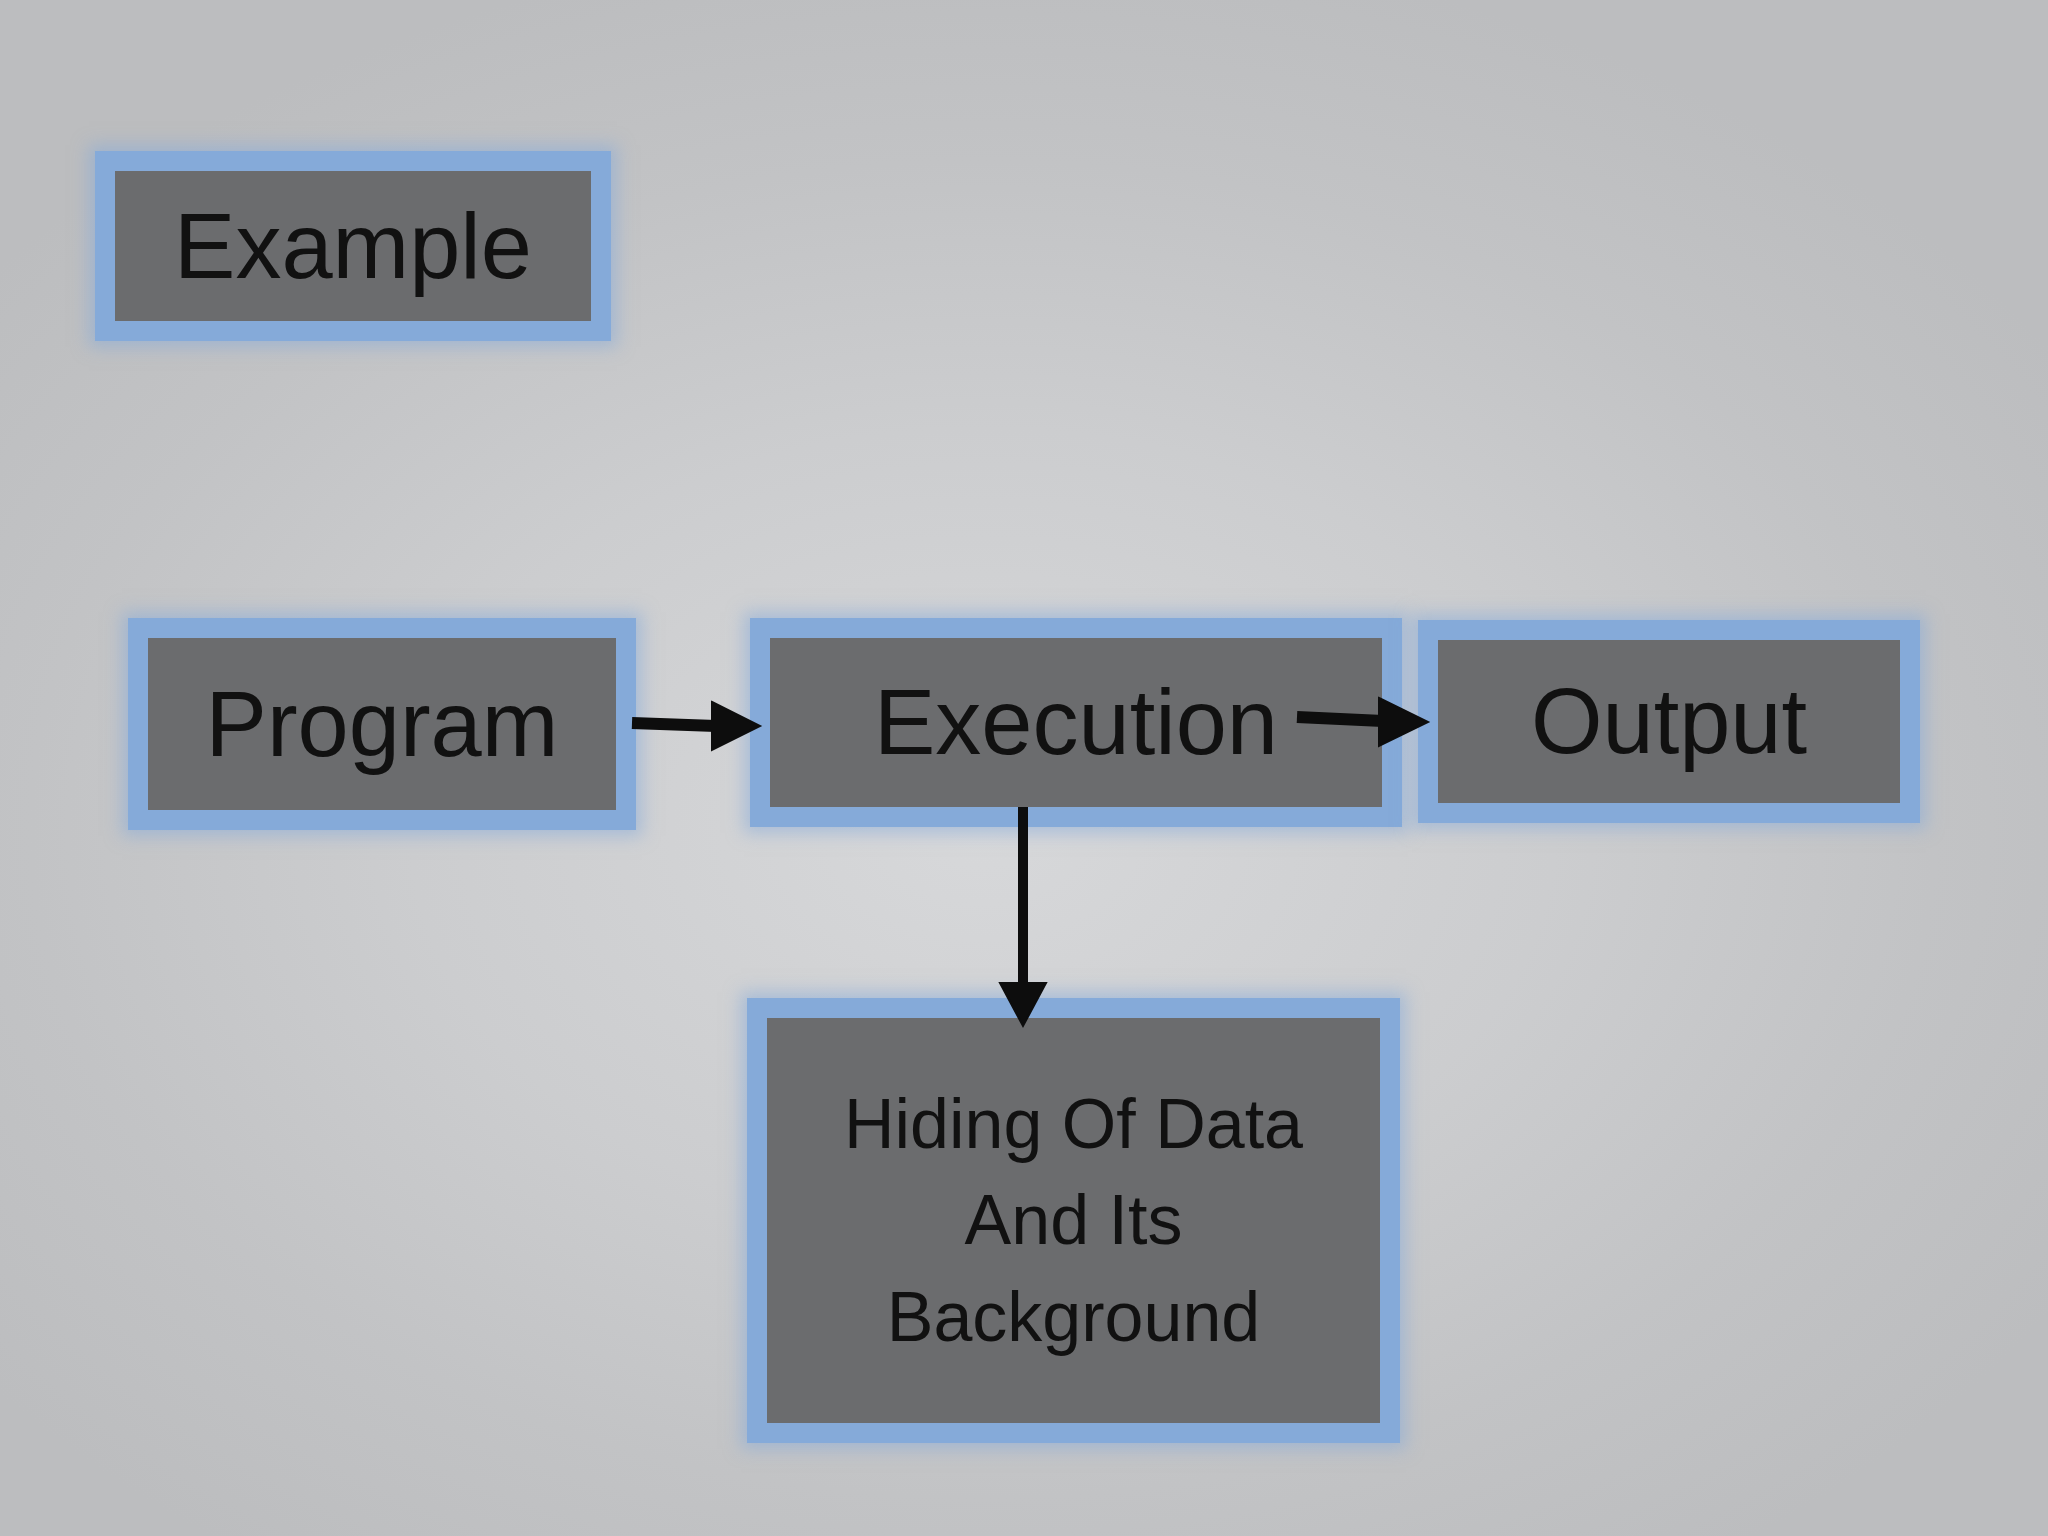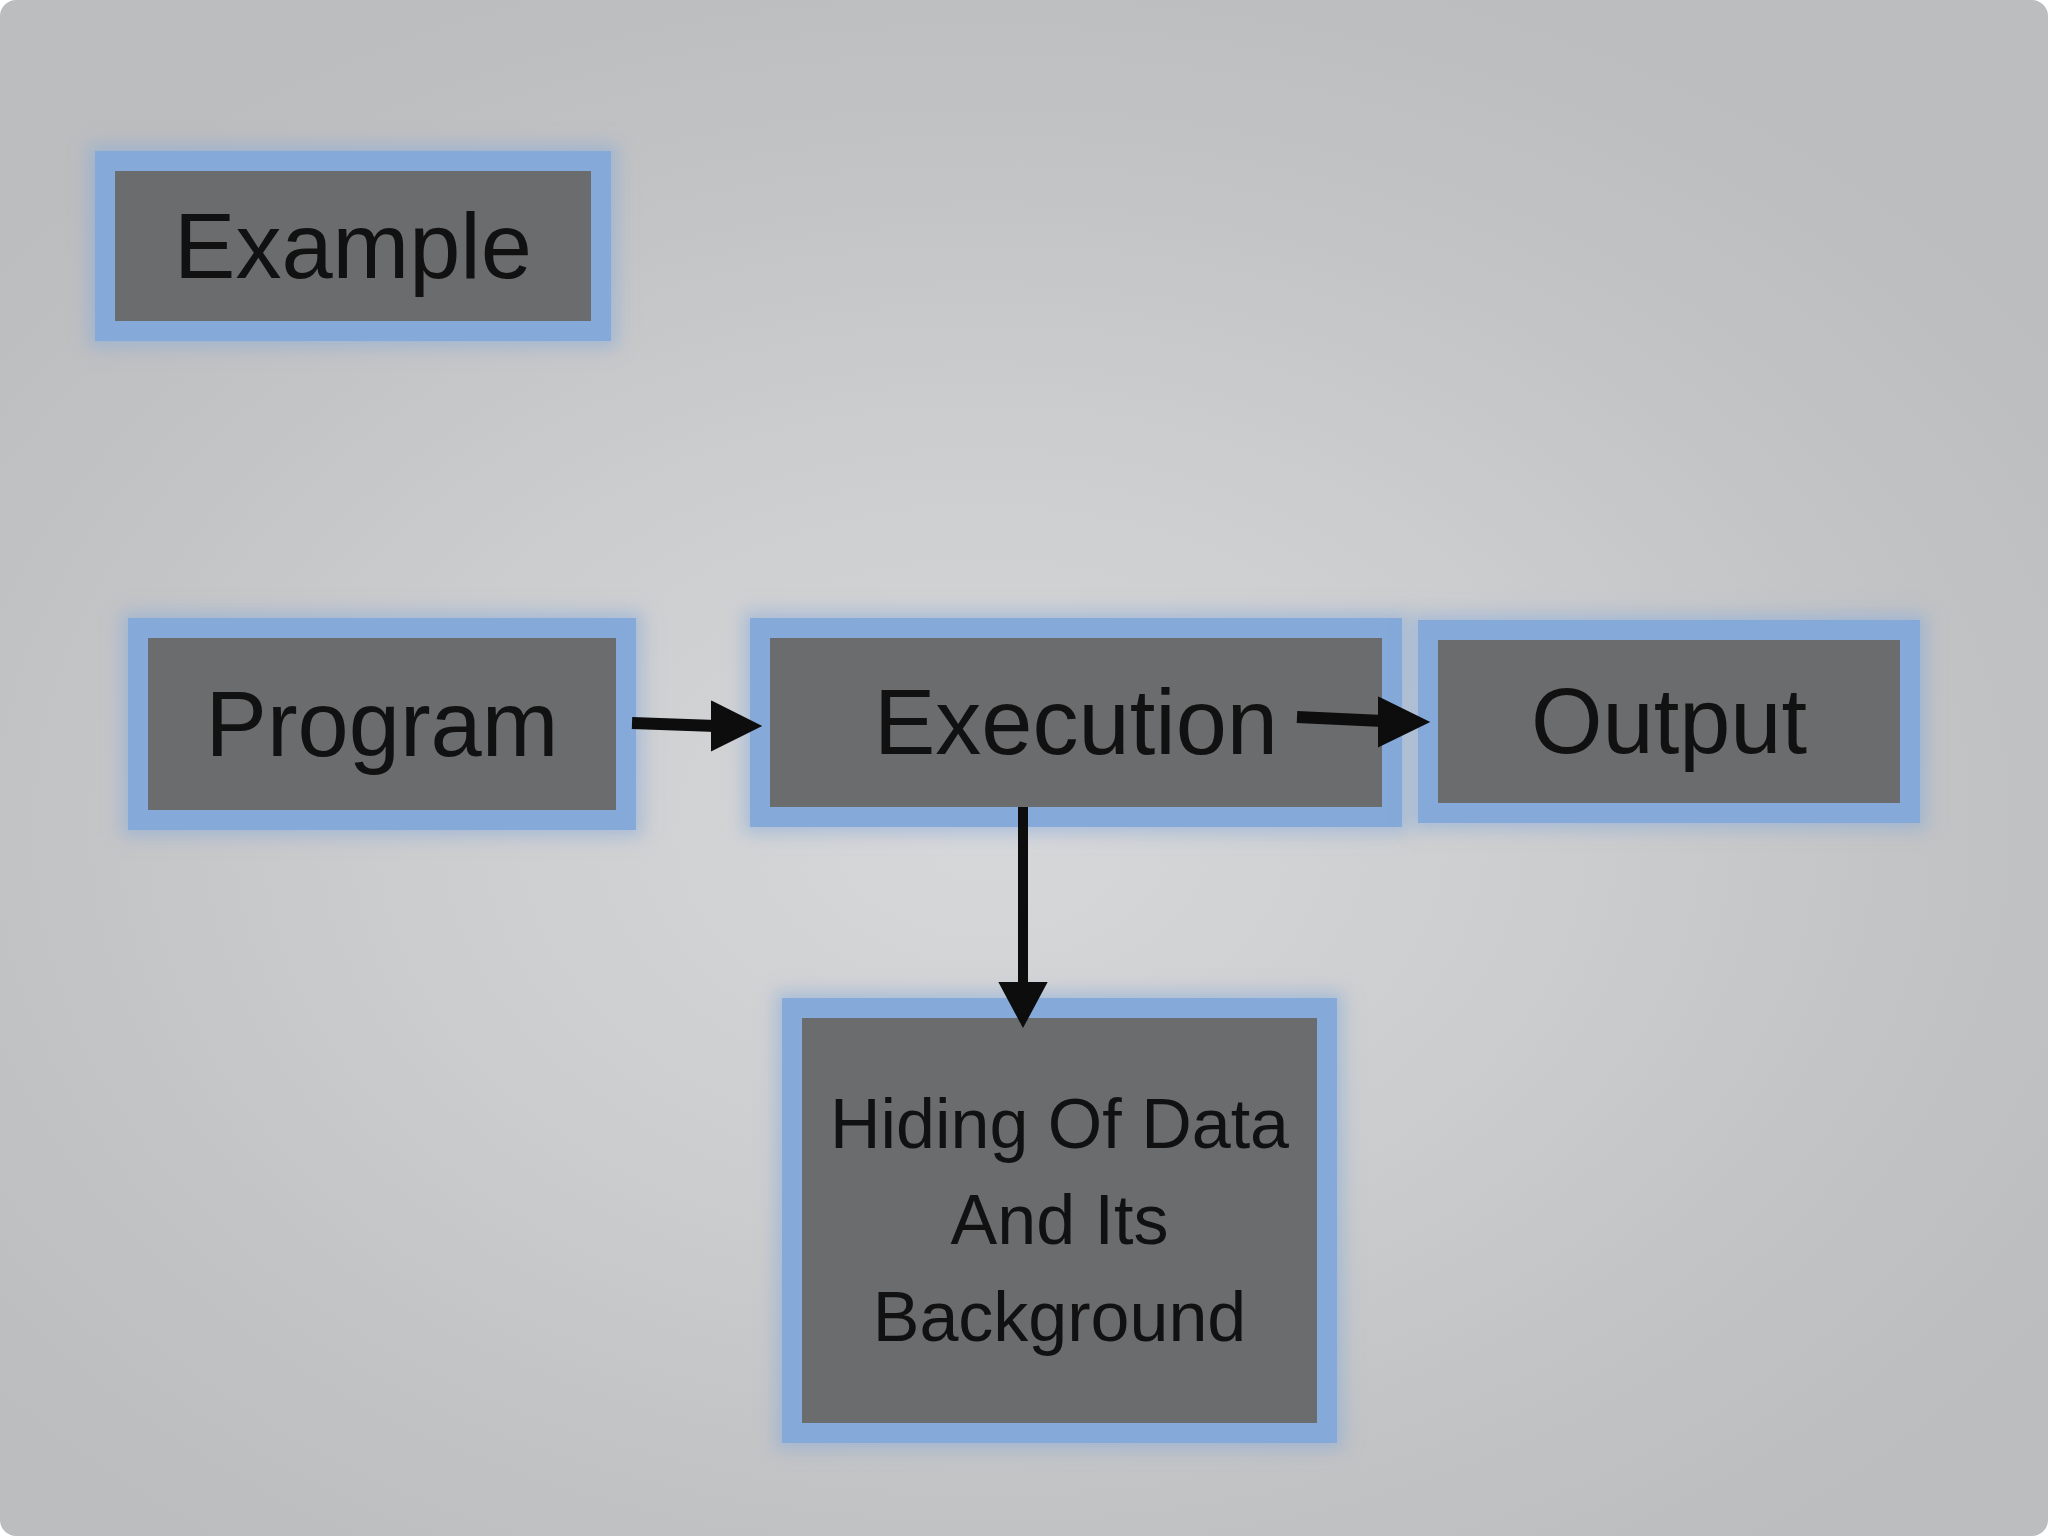--- a/index.html
+++ b/index.html
@@ -2,39 +2,38 @@
 <html><head>
 <meta charset="utf-8">
 <style>
   html,body{margin:0;padding:0;}
   #slide{
     position:relative;
     width:2048px;height:1536px;
     overflow:hidden;
     background:radial-gradient(ellipse 62% 58% at 48% 54%, #d7d8da 0%, #cccdcf 45%, #c2c3c5 75%, #bcbdbf 100%);
     font-family:"Liberation Sans", sans-serif;
-    border-radius:16px;
   }
   .node{
     position:absolute;
     box-sizing:border-box;
     background:#6b6c6e;
     border:20px solid #85aad9;
     box-shadow:0 0 16px 6px rgba(133,170,217,0.55);
     display:flex;
     align-items:center;
     justify-content:center;
     color:#111111;
     text-align:center;
   }
   #node-example  {left:95px;  top:151px; width:516px; height:190px; font-size:92px;}
   #node-program  {left:128px; top:618px; width:508px; height:212px; font-size:92px;}
   #node-execution{left:750px; top:618px; width:652px; height:209px; font-size:92px;}
   #node-output   {left:1418px;top:620px; width:502px; height:203px; font-size:92px;justify-content:center;}
-  #node-hiding   {left:747px; top:998px; width:555px; height:445px; font-size:70px; line-height:1.38;margin-left:35px;}
+  #node-hiding   {left:747px; top:998px; width:653px; height:445px; font-size:70px; line-height:1.38;}
   #node-hiding .line{display:block;}
   #arrow-layer{
     position:absolute;left:0;top:0;width:2048px;height:1536px;
     pointer-events:none;
   }
 </style>
 </head>
 <body>
 
 <div id="slide">

